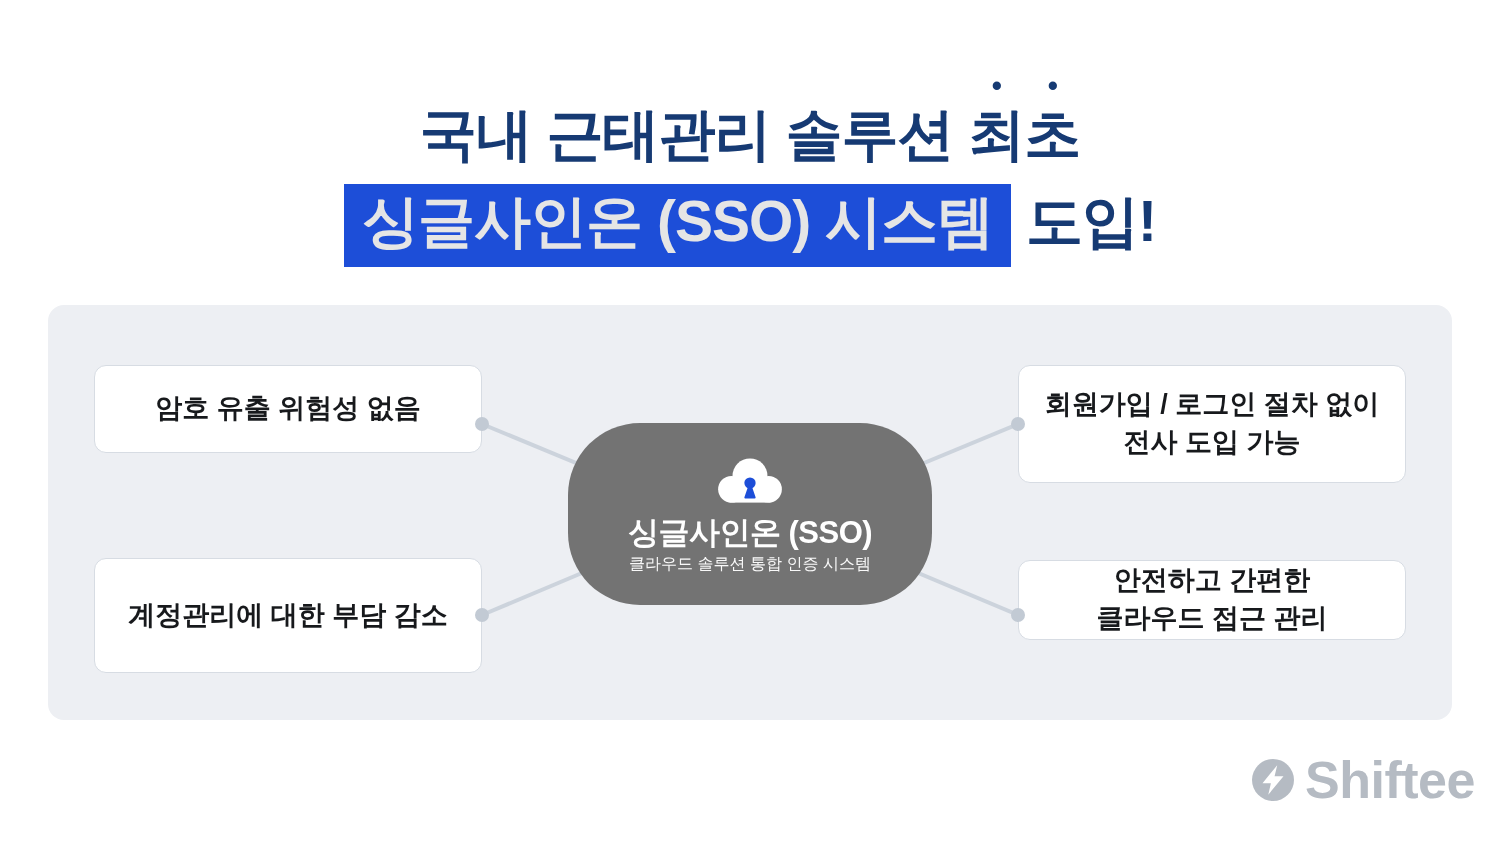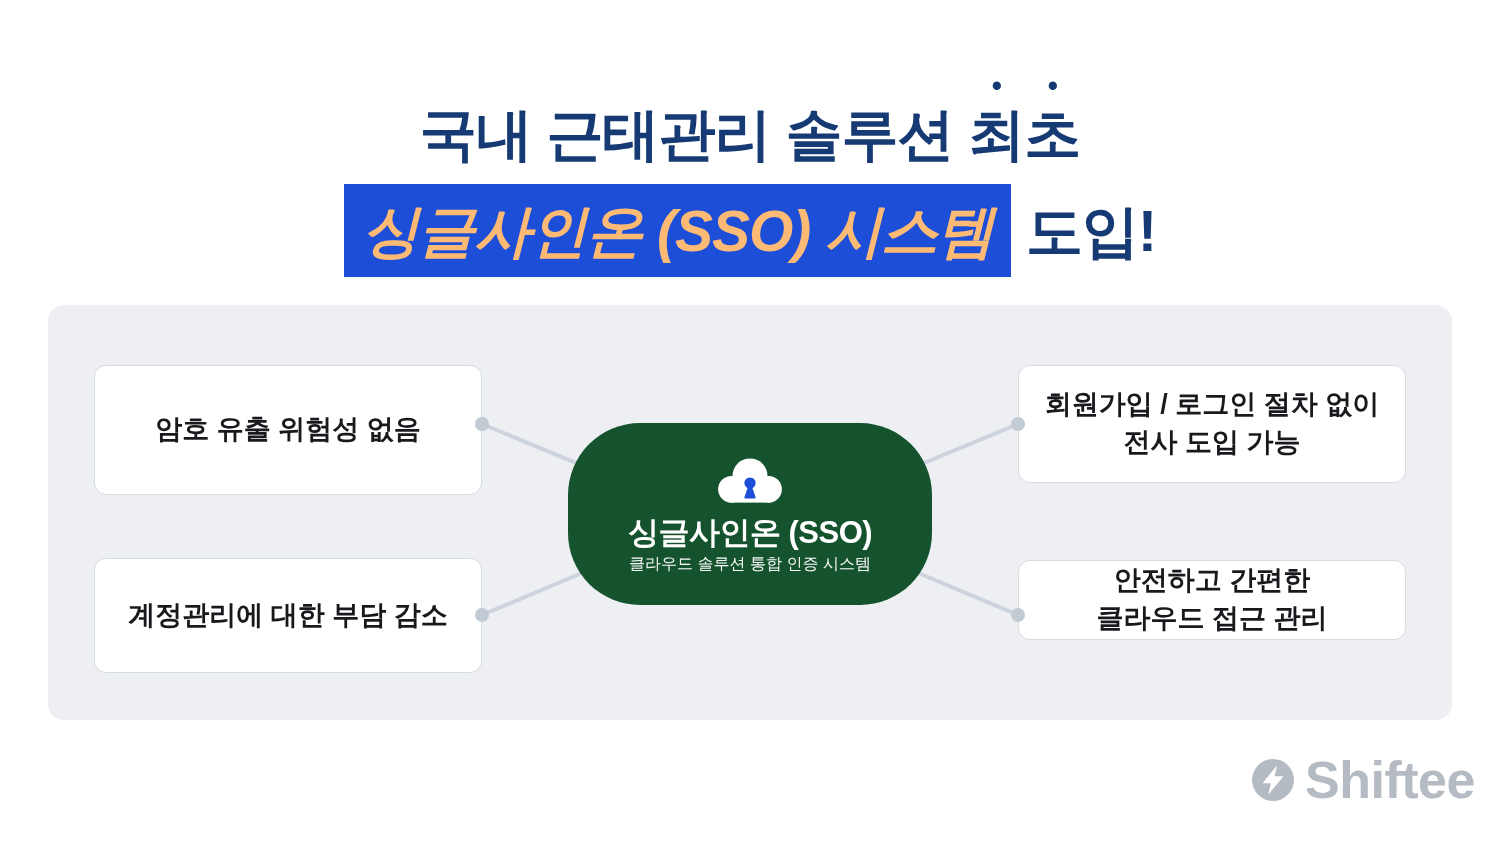--- a/index.html
+++ b/index.html
@@ -20,52 +20,51 @@
   .title-line { font-size:57px; letter-spacing:-1px; line-height:1.15; }
   .title-line1 { margin-bottom:16px; }
   .emph {
     -webkit-text-emphasis: filled dot #163a73;
     text-emphasis: filled dot #163a73;
     -webkit-text-emphasis-position: over right;
     text-emphasis-position: over right;
   }
   .hl {
     display:inline-block;
-    background:#1d4ed8; color:#fdba74;
-    padding:15px 18px 13px 18px;
-    font-style:italic;
+    background:#1d4ed8; color:#e5e5e5;
+    padding:5px 18px 13px 18px;
   }
 
   
   .panel {
     position:absolute; left:48px; top:305px;
     width:1404px; height:415px;
     background:#edeff3; border-radius:16px;
   }
   .connectors { position:absolute; left:0; top:0; width:1404px; height:415px; }
 
   .box {
     position:absolute;
     background:#ffffff;
     border:1px solid #d7dce3;
     border-radius:12px;
     display:flex; align-items:center; justify-content:center;
     text-align:center;
     font-size:27px; font-weight:700; line-height:1.4; color:#17191c;
   }
   .box span { white-space:pre-line; }
-  .box-tl { left:46px;  top:60px;  width:388px; height:130px; }
+  .box-tl { left:46px;  top:60px;  width:388px; height:88px; }
   .box-bl { left:46px;  top:253px; width:388px; height:115px; }
   .box-tr { left:970px; top:60px;  width:388px; height:118px; }
   .box-br { left:970px; top:255px; width:388px; height:80px; }
 
   .center-node {
     position:absolute; left:520px; top:118px;
     width:364px; height:182px;
-    background:#14532d; border-radius:72px;
+    background:#737373; border-radius:72px;
     display:flex; flex-direction:column; align-items:center; justify-content:center;
     color:#ffffff; text-align:center;
   }
   .center-node .cloud { width:74px; height:52px; margin-bottom:6px; }
   .center-title { font-size:31px; font-weight:800; letter-spacing:-0.5px; }
   .center-sub { font-size:16px; font-weight:500; margin-top:0; color:rgba(255,255,255,0.96); }
 
   
   .brand {
     position:absolute; left:1252px; top:750px;

